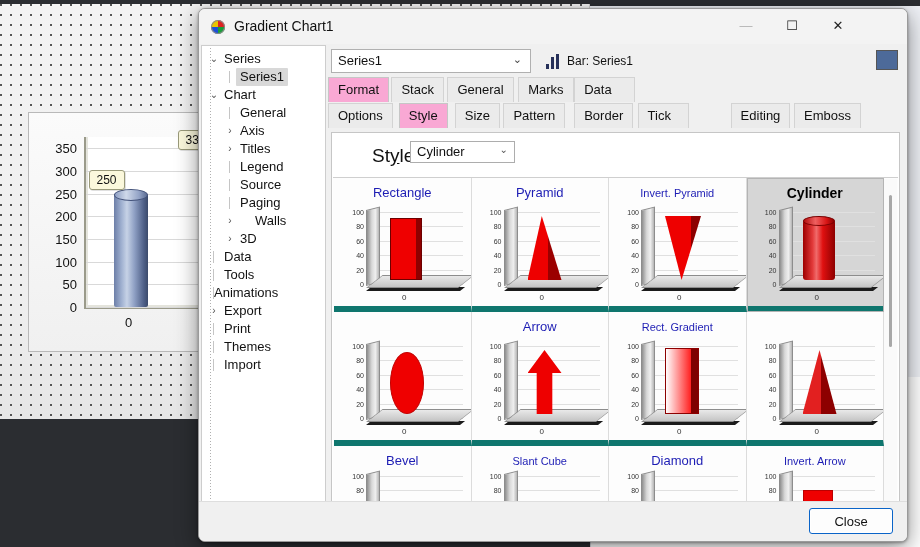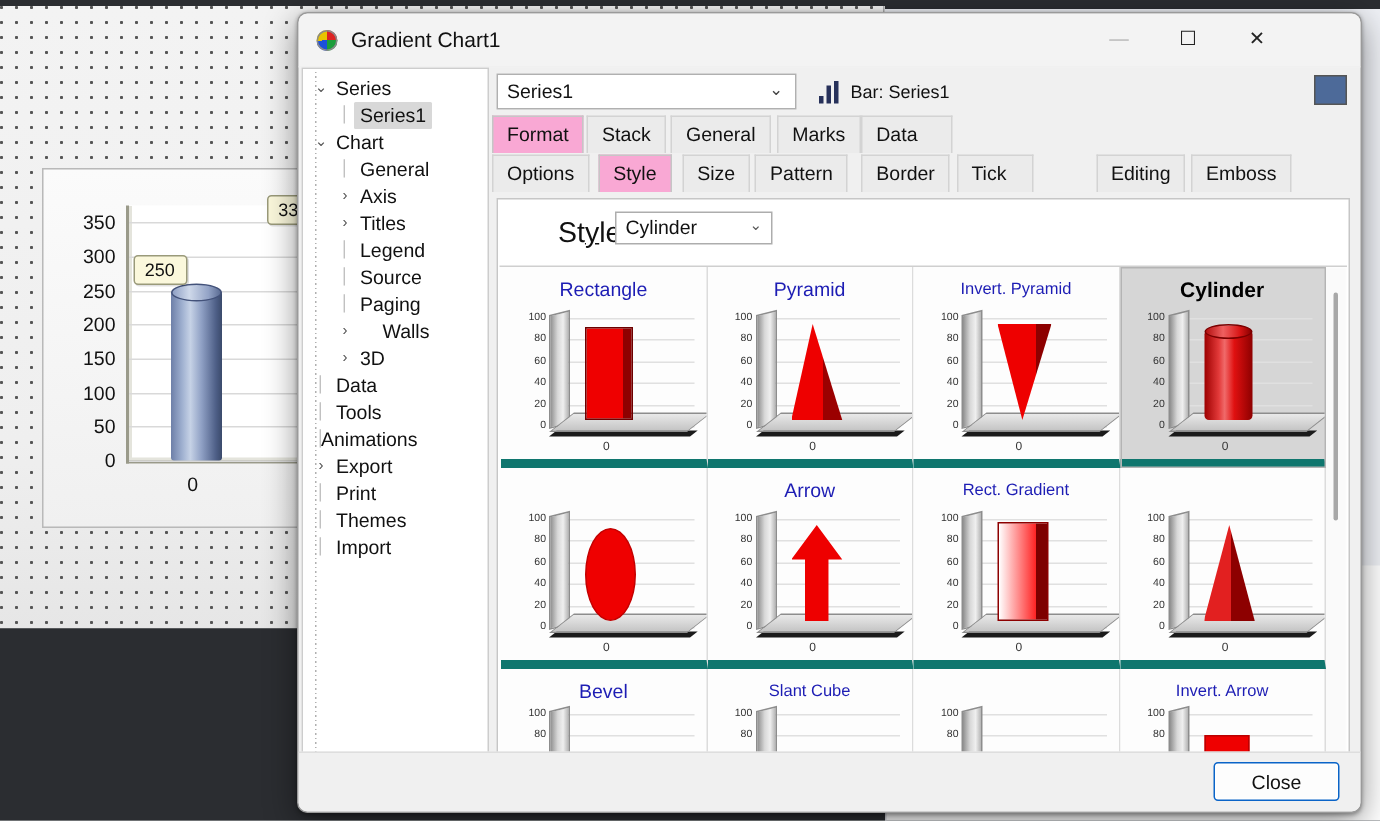--- a/index.html
+++ b/index.html
@@ -691,20 +691,21 @@
                 <div class="grid">
                   <i style="top: 0px;"></i>
                   <i style="top: 14.4px;"></i>
                   <i style="top: 28.8px;"></i>
                 </div>
                 <div class="ywall"></div>
                 <div class="shape sh-slant"></div>
               </div>
             </div>
             <div class="gcell clipped">
+              <div class="gtitle">Diamond</div>
               <div class="mini">
                 <div class="axis-ticks">
                   <span style="top: 0px;">100</span>
                   <span style="top: 14.4px;">80</span>
                   <span style="top: 28.8px;">60</span>
                 </div>
                 <div class="grid">
                   <i style="top: 0px;"></i>
                   <i style="top: 14.4px;"></i>
                   <i style="top: 28.8px;"></i>

